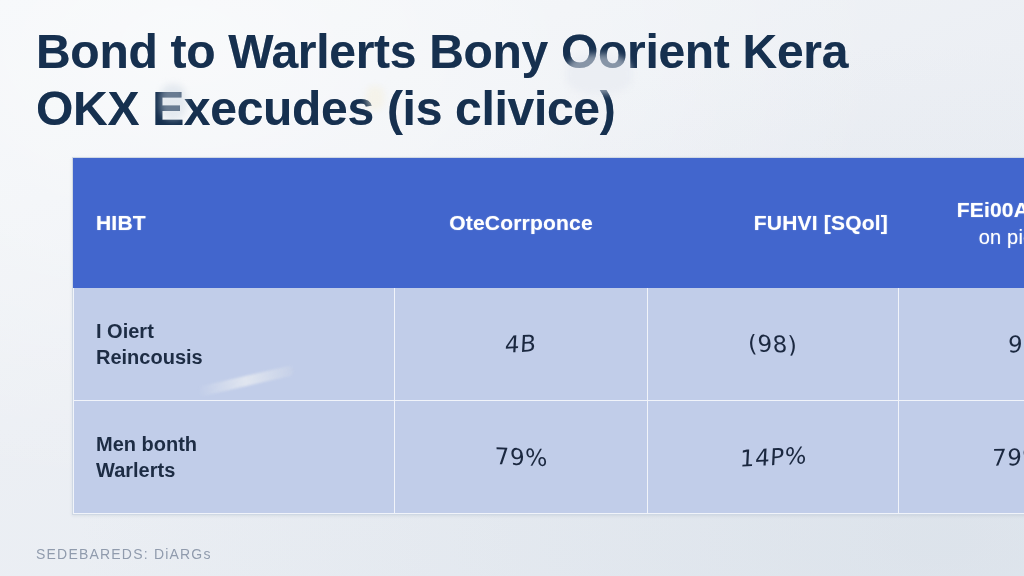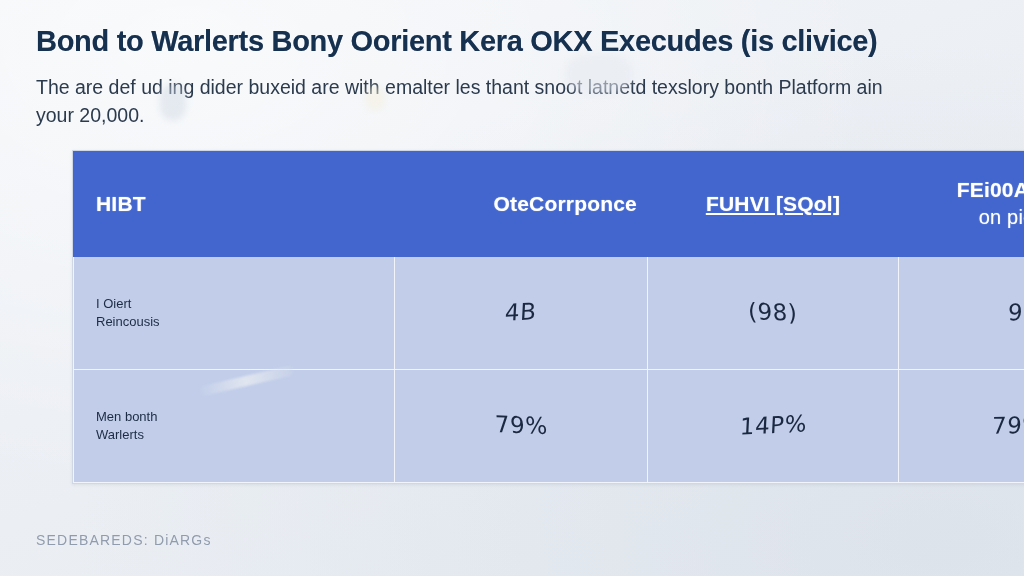--- a/index.html
+++ b/index.html
@@ -32,21 +32,21 @@
   }
 
   .content {
     position: relative;
     z-index: 3;
     padding: 24px 30px 0 36px;
   }
 
   h1.title {
     margin: 0;
-    font-size: 29px;
+    font-size: 48px;
     line-height: 1.18;
     font-weight: bold;
     color: #16304f;
     letter-spacing: -0.3px;
     max-width: 880px;
     text-shadow: 0 0 0.6px rgba(22,48,79,0.5);
   }
 
   p.subtitle {
     margin: 16px 0 0 0;
@@ -83,42 +83,43 @@
     height: 104px;
     font-size: 21px;
     font-weight: bold;
     text-align: left;
     padding: 0 22px;
     letter-spacing: 0.2px;
     border-color: #4266cd;
     text-shadow: 0 0 1.2px rgba(255,255,255,0.55);
   }
   table.data thead th.col-a { width: 276px; }
-  table.data thead th.col-b { width: 232px; text-align: right; padding: 0 10px; }
-  table.data thead th.col-c { width: 230px; text-align: center; padding: 0 10px; text-decoration: underline; }
+  table.data thead th.col-b { width: 232px; text-align: center; padding: 12px 10px; }
+  table.data thead th.col-c { width: 230px; text-align: right; padding: 0 10px; }
   table.data thead th.col-d { width: 228px; text-align: center; padding: 0 10px; }
 
   th .hdr-line1 { display: block; }
   th .hdr-line2 {
     display: block;
     font-weight: 400;
     margin-top: 4px;
     font-size: 20px;
   }
 
   table.data tbody td {
     background: #c1cde9;
     height: 112px;
     color: #1d2c44;
     font-size: 21px;
   }
   table.data tbody td.rowlabel {
     padding: 0 22px;
     line-height: 1.32;
-    font-size: 13px;
+    font-size: 20px;
+    font-weight: bold;
   }
   table.data tbody td.value {
     text-align: center;
     font-size: 22px;
   }
   .rowlabel .lbl-line { display: block; }
 
   
   .scrawl {
     display: inline-block;
@@ -127,21 +128,21 @@
     letter-spacing: 0.5px;
     color: #1b2840;
     font-size: 23px;
   }
   .scrawl.v2 { transform: rotate(2deg) skewX(5deg); }
   .scrawl.v3 { transform: rotate(-1.5deg) skewX(-3deg); }
 
   .footer-note {
     position: absolute;
     left: 36px;
-    bottom: 28px;
+    bottom: 14px;
     z-index: 4;
     font-size: 14px;
     letter-spacing: 1.2px;
     color: #8793a6;
     font-weight: 400;
     opacity: 0.9;
   }
 
   
   .smudge {
@@ -171,21 +172,20 @@
 </style>
 </head>
 <body>
 
 <div id="slide">
 
   <div class="content">
 
     <h1 class="title">Bond to Warlerts Bony Oorient Kera OKX Execudes (is clivice)</h1>
 
-    <p class="subtitle">The are def ud ing dider buxeid are with emalter les thant snoot latnetd texslory bonth Platform ain your 20,000.</p>
 
     <div class="table-wrap">
       <table class="data">
         <thead>
           <tr>
             <th class="col-a">
               <span class="hdr-line1">HIBT</span>
 
             </th>
             <th class="col-b">

